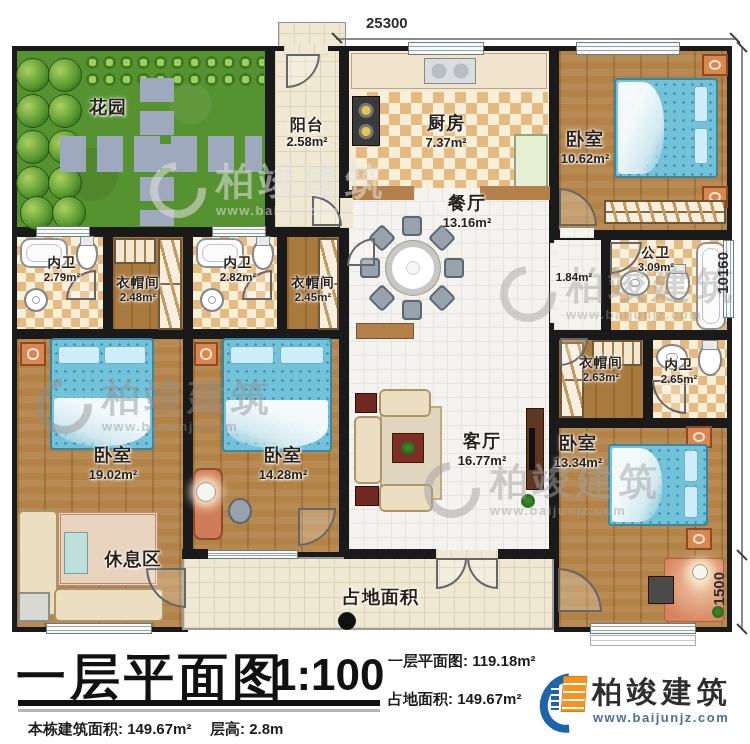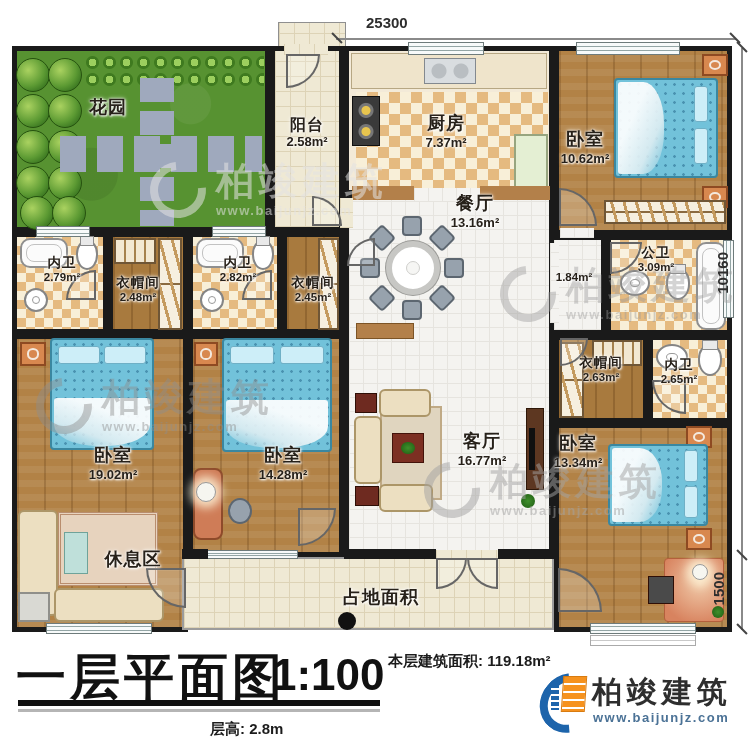--- a/index.html
+++ b/index.html
@@ -291,21 +291,21 @@
     <span class="ar">2.58m²</span>
     </div>
   <div class="lb lg" style="left:446px;top:132px;">
     <span class="nm">厨房</span>
     <span class="ar">7.37m²</span>
     </div>
   <div class="lb lg" style="left:585px;top:148px;">
     <span class="nm">卧室</span>
     <span class="ar">10.62m²</span>
     </div>
-  <div class="lb lg" style="left:467px;top:212px;margin-left:8px;">
+  <div class="lb lg" style="left:467px;top:212px;">
     <span class="nm">餐厅</span>
     <span class="ar">13.16m²</span>
     </div>
   <div class="lb sm" style="left:62px;top:270px;">
     <span class="nm">内卫</span>
     <span class="ar">2.79m²</span>
     </div>
   <div class="lb sm" style="left:138px;top:290px;">
     <span class="nm">衣帽间</span>
     <span class="ar">2.48m²</span>
@@ -395,22 +395,28 @@
   <div class="tick" style="left:735px;top:554px;"></div>
   <div class="dimline" style="left:741px;top:556px;width:2px;height:74px;"></div>
   <div class="dim vtext" style="left:710px;top:572px;">1500</div>
   <div class="tick" style="left:735px;top:628px;"></div>
 
   <div class="bigtitle" style="left:16px;top:644px;">一层平面图</div>
   <div class="scale" style="left:272px;top:650px;">1:100</div>
   <div class="rule" style="left:18px;top:700px;width:362px;height:6px;background:#111;"></div>
   <div class="rule" style="left:18px;top:709px;width:362px;height:3px;background:#b5b5b5;"></div>
   <div class="note" style="left:388px;top:652px;">
-    <span>本层建筑面积:</span>
+    <span>一层平面图:</span>
     <span>119.18m²</span></div>
+  <div class="note" style="left:388px;top:690px;">
+    <span>占地面积:</span>
+    <span>149.67m²</span></div>
+  <div class="note" style="left:28px;top:720px;">
+    <span>本栋建筑面积:</span>
+    <span>149.67m²</span></div>
   <div class="note" style="left:210px;top:720px;">
     <span>层高:</span>
     <span>2.8m</span></div>
 
   <div class="swoosh" style="left:541px;top:672px;"></div>
   <div class="bldg" style="left:562px;top:676px;"></div>
   <div class="bwin" style="left:551px;top:684px;"></div>
   <div class="logoName" style="left:592px;top:672px;">柏竣建筑</div>
   <div class="logoUrl" style="left:593px;top:710px;">www.baijunjz.com</div>
 

